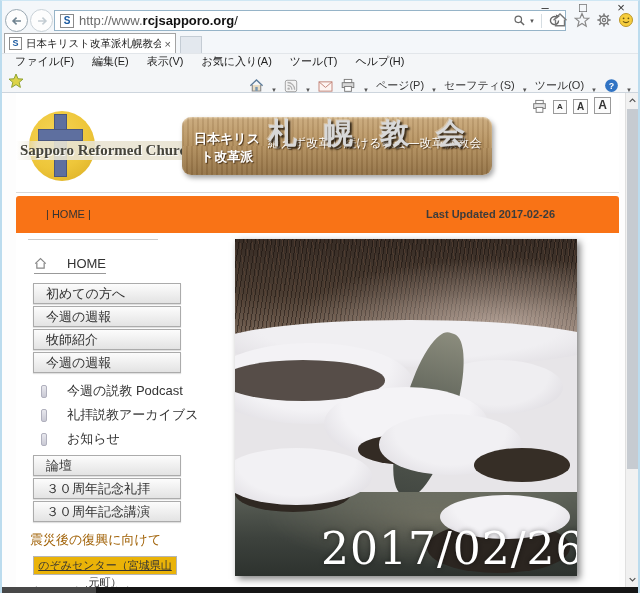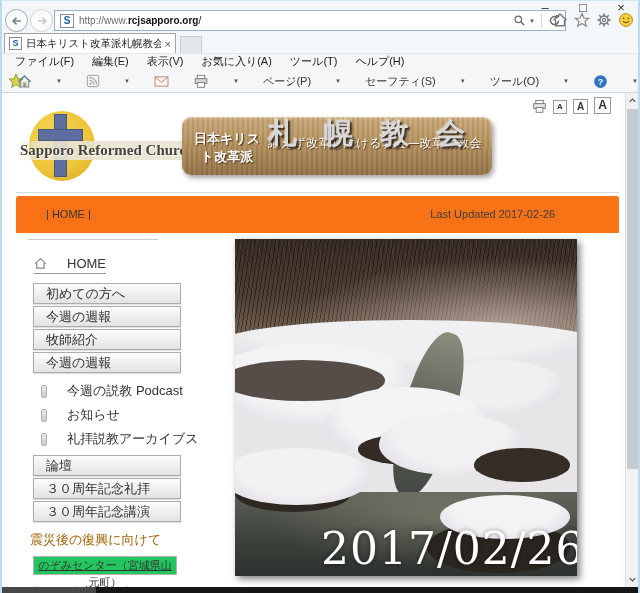--- a/index.html
+++ b/index.html
@@ -13,21 +13,21 @@
   .win-controls { position:absolute; top:0; right:6px; display:flex; gap:16px; }
   .win-btn { width:22px; height:15px; text-align:center; font-size:13px; line-height:14px; color:#333; cursor:default; }
   .nav-circles { position:absolute; left:3px; top:8px; display:flex; gap:2px; }
   .nav-circle { width:23px; height:23px; border-radius:50%; border:1px solid #9aa8b2; background:#fdfdfd;
     display:flex; align-items:center; justify-content:center; }
   .nav-circle.fwd { border-color:#c9d2d8; }
   .addressbar { position:absolute; left:52px; top:9px; width:512px; height:21px; background:#fff;
     border:1px solid #96b4c8; display:flex; align-items:center; padding:0 2px; }
   .favicon-box { width:14px; height:14px; border:1px solid #8a8a8a; background:#fff; color:#1b5aa0;
     font-weight:bold; font-size:10px; line-height:12px; text-align:center; margin:0 5px 0 3px; }
-  .url-text { flex:1; font-size:10px; color:#6b6b6b; white-space:nowrap; overflow:hidden; }
+  .url-text { flex:1; font-size:13px; color:#6b6b6b; white-space:nowrap; overflow:hidden; }
   .url-text .domain { color:#111; font-weight:bold; }
   .url-text .suffix { color:#111; }
   .addr-tools { display:flex; align-items:center; gap:3px; padding-right:2px; }
   .addr-sep { width:1px; height:14px; background:#d5dde2; margin:0 3px; }
   .tiny-caret { font-size:6px; color:#555; }
   .right-icons { position:absolute; right:4px; top:11px; display:flex; gap:6px; align-items:center; }
 
   
   .tabrow { position:relative; height:20px; background:#f4f7fa; }
   .tab { position:absolute; left:2px; bottom:0; width:172px; height:20px; background:#fff;
@@ -36,21 +36,21 @@
   .tab-close { font-size:11px; color:#555; line-height:10px; }
   .newtab { position:absolute; left:178px; bottom:0; width:22px; height:17px; background:#e3e8ee; border:1px solid #c4ccd4; border-bottom:none; }
 
   
   .menubar { height:16px; background:#f4f6f8; display:flex; align-items:center; padding-left:4px; border-top:1px solid #e2e6ea; }
   .menu-item { font-size:11px; color:#222; padding:0 9px; }
 
   
   .favbar { position:relative; height:24px; background:#f4f6f8; border-bottom:1px solid #cdd5dd; }
   .fav-star { position:absolute; left:6px; top:4px; }
-  .cmd-right { position:absolute; right:0; top:0; height:24px; display:flex; align-items:center; gap:24px; }
+  .cmd-right { position:absolute; right:6px; top:0; height:24px; display:flex; align-items:flex-end; gap:7px; }
   .cmd-label { font-size:11px; color:#333; }
   .caret { font-size:6px; color:#555; }
 
   
   .viewport { position:relative; height:494px; background:#fff; display:flex; }
   .pagearea { position:relative; width:623px; height:494px; background:#fdfdfd; overflow:hidden; }
   .vscroll { width:13px; height:494px; background:#f1f1f1; border-left:1px solid #e0e0e0; position:relative; }
   .vs-arrow { position:absolute; left:0; width:13px; height:15px; display:flex; align-items:center; justify-content:center; }
   .vs-up { top:0; } .vs-down { bottom:0; }
   .vs-thumb { position:absolute; left:1px; top:16px; width:11px; height:360px; background:#c6cbd1; }
@@ -87,39 +87,39 @@
   .sign-main { position:absolute; bottom:9px; left:12px; display:flex; align-items:baseline;text-align:center; }
   .sign-denom { font-size:13px; font-weight:bold; color:#fff; text-shadow:1px 1px 1px #4a3218; margin-right:8px; }
   .sign-name { font-size:29px; font-weight:bold; color:#d8d8d8; letter-spacing:27px;
     text-shadow:2px 2px 2px rgba(25,15,5,0.85), -1px -1px 0 rgba(255,255,255,0.35); white-space:nowrap; }
 
   .header-divider { position:absolute; top:99px; left:0; width:100%; height:1px; background:#d9d9d9; }
 
   
   .band { position:absolute; top:103px; left:0; width:100%; height:37px; background:#f97316; border-radius:3px 3px 0 0; }
   .band-breadcrumb { position:absolute; left:30px; top:12px; font-size:11px; color:#333; }
-  .band-updated { position:absolute; right:64px; top:12px; font-size:11px; color:#3c3c3c; }
+  .band-updated { position:absolute; right:64px; top:12px; font-size:11px; color:#3c3c3c;font-weight:bold; }
 
   
   .sidebar { position:absolute; left:10px; top:146px; width:180px; }
   .side-hr { height:1px; background:#cccccc; width:130px; margin-left:2px; }
   .home-row { display:flex; align-items:center; gap:20px; margin:16px 0 9px 8px; width:72px;
     border-bottom:1px solid #999; padding-bottom:2px; }
   .home-label { font-size:13px; color:#333; }
   .side-btn { width:148px; height:21px; margin-left:7px; margin-bottom:2px; border:1px solid #ababab;
     background:linear-gradient(180deg, #fcfcfc, #e3e3e3); box-shadow:0 1px 1px rgba(0,0,0,0.12);
     font-size:13px; color:#333; line-height:19px; padding-left:12px; cursor:pointer; }
   .sub-links { margin:6px 0 4px 0; }
   .sub-row { display:flex; align-items:center; height:24px; margin-left:15px; gap:20px; }
   .sub-icon { width:6px; height:13px; border-radius:2px; background:linear-gradient(180deg,#e8e8ee,#c9c9d4); border:1px solid #b0b0bd; }
   .sub-label { font-size:13px; color:#333; }
   .mid-btns { margin-top:2px; }
   .section-heading { margin:9px 0 0 4px; font-size:13px; color:#a16207; }
   .nozomi { display:block; width:144px; height:19px; margin:7px 0 0 7px; border:1px solid #b5b5b5;
-    background:#22c55e; font-size:11px; color:#333; line-height:17px; text-align:center;
+    background:#eab308; font-size:11px; color:#333; line-height:17px; text-align:center;
     text-decoration:underline; cursor:pointer; }
   .ext-links { margin:9px 0 0 4px; }
   .ext-link { font-size:13px; color:#222; text-decoration:underline; line-height:17px; cursor:pointer; width:max-content; }
 
   
   .photo { position:absolute; left:219px; top:146px; width:342px; height:337px; overflow:hidden;
     background:#e7e5e8; box-shadow:3px 3px 7px rgba(0,0,0,0.5); }
   .ph-trees { position:absolute; top:0; left:0; width:100%; height:30%;
     background:
       radial-gradient(ellipse at 78% 85%, rgba(216,198,188,0.65), rgba(216,198,188,0) 55%),
@@ -365,25 +365,25 @@
           <div class="side-btn">牧師紹介</div>
           <div class="side-btn">今週の週報</div>
 
           <div class="sub-links">
             <div class="sub-row">
               <span class="sub-icon"></span>
               <span class="sub-label">今週の説教 Podcast</span>
             </div>
             <div class="sub-row">
               <span class="sub-icon"></span>
-              <span class="sub-label">お知らせ</span>
+              <span class="sub-label">礼拝説教アーカイブス</span>
             </div>
             <div class="sub-row">
               <span class="sub-icon"></span>
-              <span class="sub-label">礼拝説教アーカイブス</span>
+              <span class="sub-label">お知らせ</span>
             </div>
           </div>
 
           <div class="mid-btns">
             <div class="side-btn">論壇</div>
             <div class="side-btn">３０周年記念礼拝</div>
             <div class="side-btn">３０周年記念講演</div>
           </div>
 
           <div class="section-heading">震災後の復興に向けて</div>

